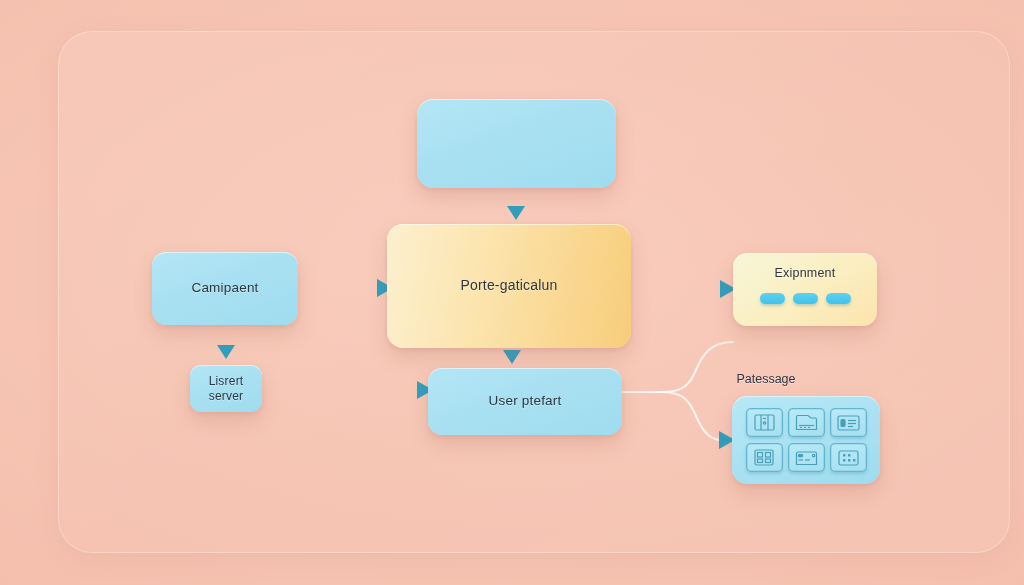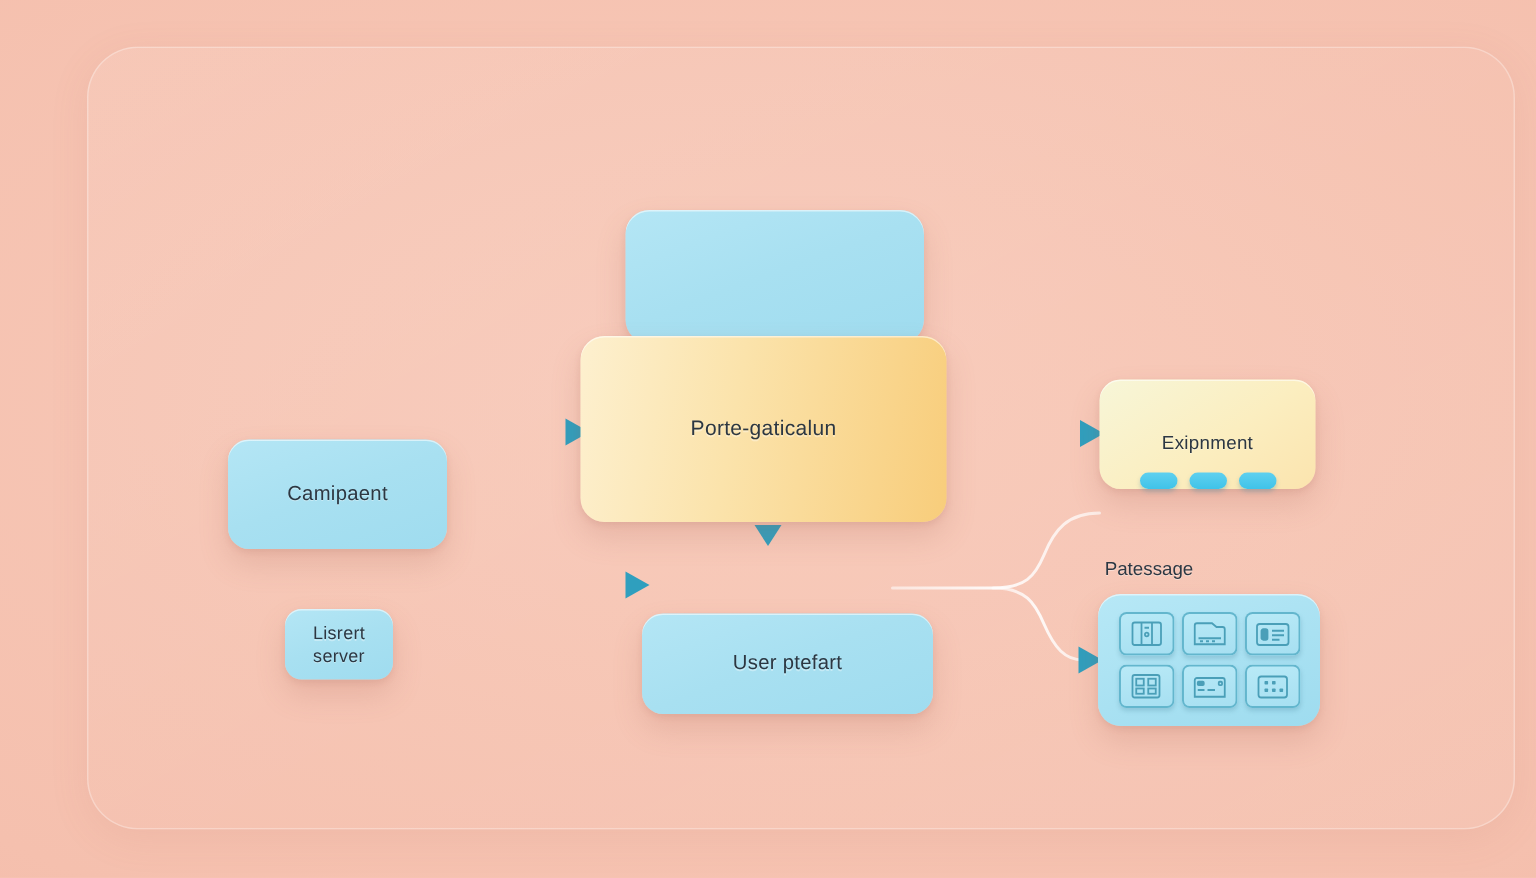--- a/index.html
+++ b/index.html
@@ -68,21 +68,20 @@
 
   .node .label {
     position: relative;
     z-index: 2;
     padding: 0 10px;
     text-shadow: 0 1px 0 rgba(255,255,255,0.35);
   }
 
   .blue {
     background: linear-gradient(160deg, #b4e6f5 0%, #a8e0f1 48%, #9fdcef 100%);
-    margin-top: 41px;
   }
 
   
   #node-top {
     left: 417px;
     top: 99px;
     width: 199px;
     height: 89px;
     border-radius: 16px;
   }
@@ -107,21 +106,21 @@
   }
 
   
   #node-equipment {
     left: 733px;
     top: 253px;
     width: 144px;
     height: 73px;
     border-radius: 14px;
     background: linear-gradient(145deg, #f7f6d8 0%, #fbeec0 55%, #fbe4ae 100%);
-    justify-content: flex-end;
+    justify-content: flex-start;
     padding-top: 13px;
   }
   #node-equipment .label {
     font-size: 12.5px;
   }
   .pill-row {
     position: relative;
     z-index: 2;
     display: flex;
     gap: 8px;

